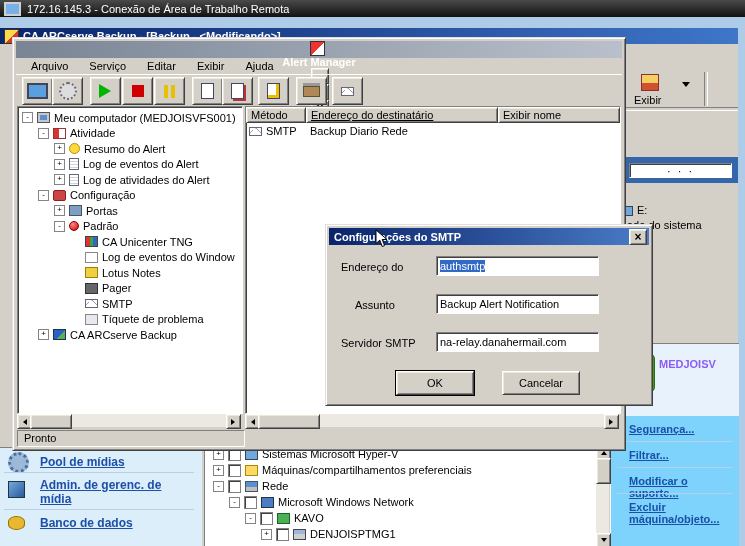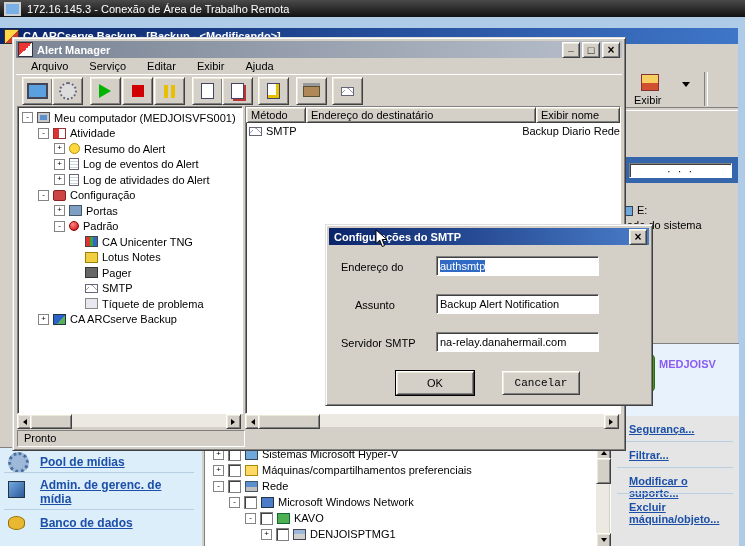--- a/index.html
+++ b/index.html
@@ -10,21 +10,21 @@
   .face{background:#d4d0c8;}
   .raised{background:#d4d0c8;border:1px solid;border-color:#fff #404040 #404040 #fff;
           box-shadow:inset 1px 1px 0 #ece9d8, inset -1px -1px 0 #808080;}
   .sunken{background:#fff;border:1px solid;border-color:#808080 #fff #fff #808080;
           box-shadow:inset 1px 1px 0 #404040;}
   .winframe{background:#d4d0c8;border:1px solid;border-color:#dfdfdf #404040 #404040 #dfdfdf;
             box-shadow:inset 1px 1px 0 #fff, inset -1px -1px 0 #808080;}
   .tbar{position:absolute;left:3px;top:3px;right:3px;height:17px;display:flex;align-items:center;
         padding:0 2px;color:#fff;font-weight:bold;}
   .tbar.active{background:linear-gradient(90deg,#0a246a,#4a7cc8);}
-  .tbar.inactive{background:linear-gradient(90deg,#7a8494,#b9c0cc);}
+  .tbar.inactive{background:linear-gradient(90deg,#7a8494,#b9c0cc);flex-direction:column;}
   .wbtn{width:16px;height:14px;margin-left:2px;background:#d4d0c8;border:1px solid;
         border-color:#fff #404040 #404040 #fff;box-shadow:inset 1px 1px 0 #ece9d8,inset -1px -1px 0 #808080;
         display:flex;align-items:center;justify-content:center;color:#000;font-weight:bold;font-size:10px;flex:none;}
   .g-min::before{content:"_";margin-top:-6px;}
   .g-max::before{content:"□";font-size:11px;}
   .g-x::before{content:"×";font-size:12px;}
   
   .menu-item{display:inline-block;padding:2px 9px;}
   .tbtn{position:absolute;width:29px;height:26px;background:#d4d0c8;border:1px solid;
         border-color:#fff #404040 #404040 #fff;box-shadow:inset 1px 1px 0 #ece9d8,inset -1px -1px 0 #808080;
@@ -119,21 +119,21 @@
 
     <span class="abs ti i-hyperv" style="left:622px;top:178px;width:10px;height:10px;"></span>
     <span class="abs" style="left:637px;top:176px;">E:</span>
     <span class="abs" style="left:627px;top:191px;">ado do sistema</span>
 
     <div class="abs" style="left:610px;top:315px;width:128px;height:73px;background:#e8f2fc;border-left:1px solid #fff;border-top:1px solid #808080;">
       <span class="abs green-bar" style="left:29px;top:9px;"></span>
       <span class="abs" style="left:48px;top:14px;font-size:11px;font-weight:bold;color:#8b5cf6;">MEDJOISV</span>
     </div>
 
-    <div class="abs" style="left:610px;top:388px;width:128px;height:130px;background:#e5e5e5;border-left:1px solid #fff;">
+    <div class="abs" style="left:610px;top:388px;width:128px;height:130px;background:#7dd3fc;border-left:1px solid #fff;">
       <span class="abs bluelink" style="left:18px;top:7px;">Segurança...</span>
       <div class="divline" style="left:6px;top:25px;width:116px;"></div>
       <span class="abs bluelink" style="left:18px;top:33px;">Filtrar...</span>
       <div class="divline" style="left:6px;top:51px;width:116px;"></div>
       <span class="abs bluelink" style="left:18px;top:59px;">Modificar o suporte...</span>
       <div class="divline" style="left:6px;top:77px;width:116px;"></div>
       <span class="abs bluelink" style="left:18px;top:85px;width:104px;display:inline-block;">Excluir máquina/objeto...</span>
     </div>
 
     <div class="abs" style="left:0;top:419px;width:202px;height:99px;background:#ddeefb;border-top:1px solid #808080;">
@@ -291,20 +291,25 @@
           <span class="ti i-default"></span>
           <span>Padrão</span>
         </div>
         <div class="trow" style="padding-left:52px;">
           <span class="exp"></span>
           <span class="ti i-tng"></span>
           <span>CA Unicenter TNG</span>
         </div>
         <div class="trow" style="padding-left:52px;">
           <span class="exp"></span>
+          <span class="ti i-winlog"></span>
+          <span>Log de eventos do Window</span>
+        </div>
+        <div class="trow" style="padding-left:52px;">
+          <span class="exp"></span>
           <span class="ti i-notes"></span>
           <span>Lotus Notes</span>
         </div>
         <div class="trow" style="padding-left:52px;">
           <span class="exp"></span>
           <span class="ti i-pager"></span>
           <span>Pager</span>
         </div>
         <div class="trow" style="padding-left:52px;">
           <span class="exp"></span>
@@ -320,29 +325,29 @@
           <span class="exp">+</span>
           <span class="ti i-arcserve"></span>
           <span>CA ARCserve Backup</span>
         </div>
       </div>
     </div>
 
     <div class="abs sunken" style="left:232px;top:68px;width:374px;height:306px;overflow:hidden;">
       <div style="display:flex;">
         <span class="hcell" style="width:60px;">Método</span>
-        <span class="hcell" style="width:230px;">Endereço do destinatário</span>
+        <span class="hcell" style="width:192px;text-decoration:underline;">Endereço do destinatário</span>
         <span class="hcell" style="flex:1;">Exibir nome</span>
       </div>
       <div style="display:flex;align-items:center;height:16px;">
         <span style="width:60px;display:flex;align-items:center;padding-left:2px;box-sizing:border-box;">
           <span class="ti i-smtp"></span>
           <span>SMTP</span>
         </span>
-        <span style="flex:1;padding-left:4px;text-align:right;">Backup Diario Rede</span>
+        <span style="flex:1;padding-left:4px;">Backup Diario Rede</span>
       </div>
     </div>
 
     <div class="abs track" style="left:4px;top:376px;width:224px;height:13px;">
       <div class="sbtn abs" style="left:0;top:0;width:13px;height:13px;">
           <span class="ar ar-l"></span>
         </div>
       <div class="raised abs" style="left:13px;top:0;width:40px;height:13px;"></div>
       <div class="sbtn abs" style="right:0;top:0;width:13px;height:13px;">
           <span class="ar ar-r"></span>
@@ -380,21 +385,21 @@
     </div>
 
     <span class="abs" style="left:15px;top:112px;">Servidor SMTP</span>
     <div class="abs sunken" style="left:110px;top:107px;width:158px;height:18px;display:flex;align-items:center;padding-left:3px;">
       <span>na-relay.danahermail.com</span>
     </div>
 
     <div class="abs raised" style="left:70px;top:146px;width:76px;height:22px;outline:1px solid #000;display:flex;align-items:center;justify-content:center;">
       <span>OK</span>
     </div>
-    <div class="abs raised" style="left:176px;top:146px;width:76px;height:22px;display:flex;align-items:center;justify-content:center;font-family:Liberation Mono, monospace;">
+    <div class="abs raised" style="left:176px;top:146px;width:76px;height:22px;display:flex;align-items:center;justify-content:center;">
       <span>Cancelar</span>
     </div>
   </div>
 
   <svg class="abs" style="left:375px;top:229px;z-index:50;" width="13" height="19" viewBox="0 0 13 19">
     <path d="M1 1 L1 14.5 L4.8 11.2 L7.2 17.5 L9.6 16.5 L7.2 10.5 L12 10.5 Z" fill="#fff" stroke="#000" stroke-width="1"></path>
   </svg>
 
 </div>
 

